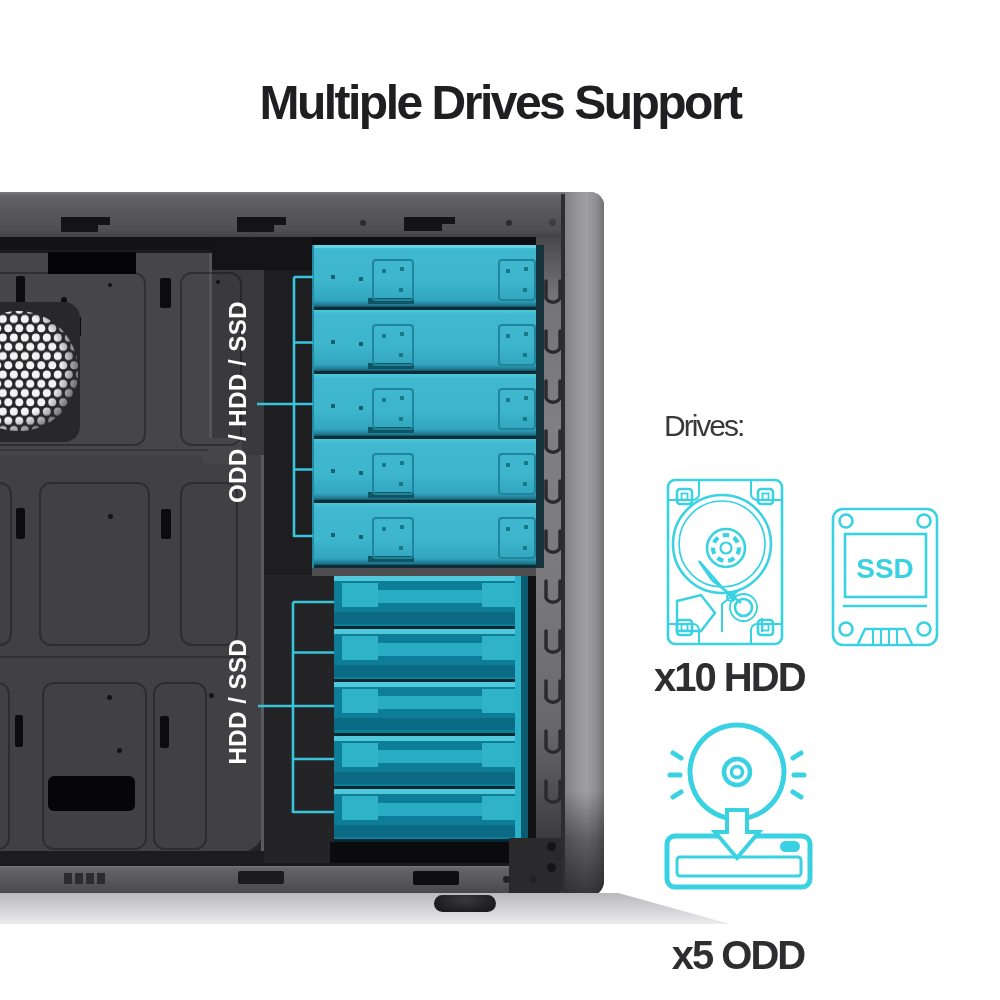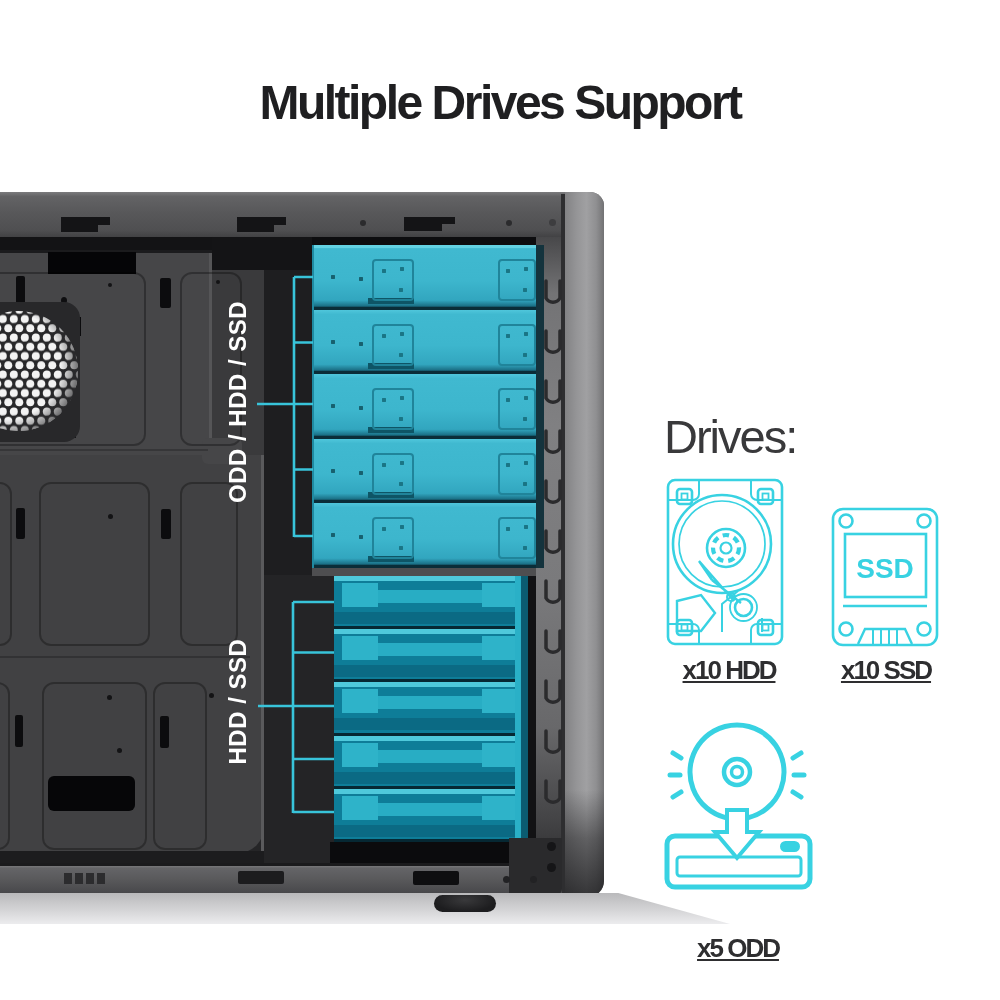--- a/index.html
+++ b/index.html
@@ -3,21 +3,21 @@
 <meta charset="utf-8">
 <style>
   html,body{margin:0;padding:0;background:#fff;}
   #stage{position:relative;width:1000px;height:1000px;overflow:hidden;background:#fff;
          font-family:"Liberation Sans", sans-serif;}
   .abs{position:absolute;}
   .title{position:absolute;left:0;top:75px;width:1000px;text-align:center;
          font-size:48px;font-weight:bold;color:#1f1f21;letter-spacing:-2.5px;}
   .vlabel{position:absolute;font-weight:bold;font-size:24px;color:#fff;white-space:nowrap;
           transform:rotate(-90deg);transform-origin:center center;letter-spacing:0.5px;}
-  .lbl{position:absolute;font-weight:bold;font-size:26px;color:#2e2e30;white-space:nowrap;text-align:center;letter-spacing:-2px;text-decoration:underline;}
+  .lbl{position:absolute;font-weight:bold;font-size:40px;color:#2e2e30;white-space:nowrap;text-align:center;letter-spacing:-2px;}
   .ubay{position:absolute;left:0;width:224px;height:64.6px;
     background:
       radial-gradient(circle 2.2px at 21px 32px, #17616f 96%, rgba(0,0,0,0) 100%),
       radial-gradient(circle 2.2px at 49px 34px, #17616f 96%, rgba(0,0,0,0) 100%),
       linear-gradient(#0e5566,#0e5566) 56px 53px no-repeat,
       linear-gradient(180deg,#4fc6db 0%,#40b9d0 7%,#3db6cd 55%,#32a6bf 85%,#1a6f85 94%,#0a2d38 96%,#0a2d38 100%);
     background-size:auto,auto,46px 6px,100% 100%;background-repeat:no-repeat;}
   .ubay::before{content:"";position:absolute;left:60px;top:14px;width:38px;height:38px;
     border:2px solid #20849a;border-radius:4px;
     background:
@@ -165,23 +165,22 @@
   <div class="abs" style="left:0;top:893px;width:730px;height:31px;
        clip-path:polygon(0 0,84.7% 0,100% 100%,0 100%);
        background:linear-gradient(180deg,#b9b9bb 0%,#d4d4d6 55%,#ececee 100%);"></div>
 
   <div class="abs" style="left:434px;top:895px;width:62px;height:17px;border-radius:10px;
        background:radial-gradient(ellipse at 50% 30%,#39393b 0%,#1d1d1f 70%);"></div>
 
   <div class="vlabel" style="left:141px;top:392px;width:194px;text-align:center;">ODD / HDD / SSD</div>
   <div class="vlabel" style="left:177px;top:690px;width:121px;text-align:center;">HDD / SSD</div>
 
-  <div class="abs" style="left:664px;top:409px;font-size:47px;font-weight:normal;color:#39393b;letter-spacing:-2px;">Drives:</div>
+  <div class="abs" style="left:664px;top:409px;font-size:30px;font-weight:normal;color:#39393b;letter-spacing:-2px;">Drives:</div>
   <div class="lbl" style="left:654px;top:655px;width:150px;">x10 HDD</div>
-  <div class="lbl" style="left:811px;top:655px;width:150px;">x10 SSD</div>
   <div class="lbl" style="left:663px;top:897px;width:150px;margin-top:36px;">x5 ODD</div>
 
   <svg class="abs" style="left:0;top:0;" width="1000" height="1000" viewBox="0 0 1000 1000">
     <defs>
       <pattern id="dots" width="11" height="18.5" patternUnits="userSpaceOnUse">
         <circle cx="2.8" cy="4.6" r="4" fill="#fbfbfb"></circle>
         <circle cx="13.8" cy="4.6" r="4" fill="#fbfbfb"></circle>
         <circle cx="8.3" cy="13.85" r="4" fill="#fbfbfb"></circle>
         <circle cx="-2.7" cy="13.85" r="4" fill="#fbfbfb"></circle>
         <circle cx="2.8" cy="23.1" r="4" fill="#fbfbfb"></circle>

